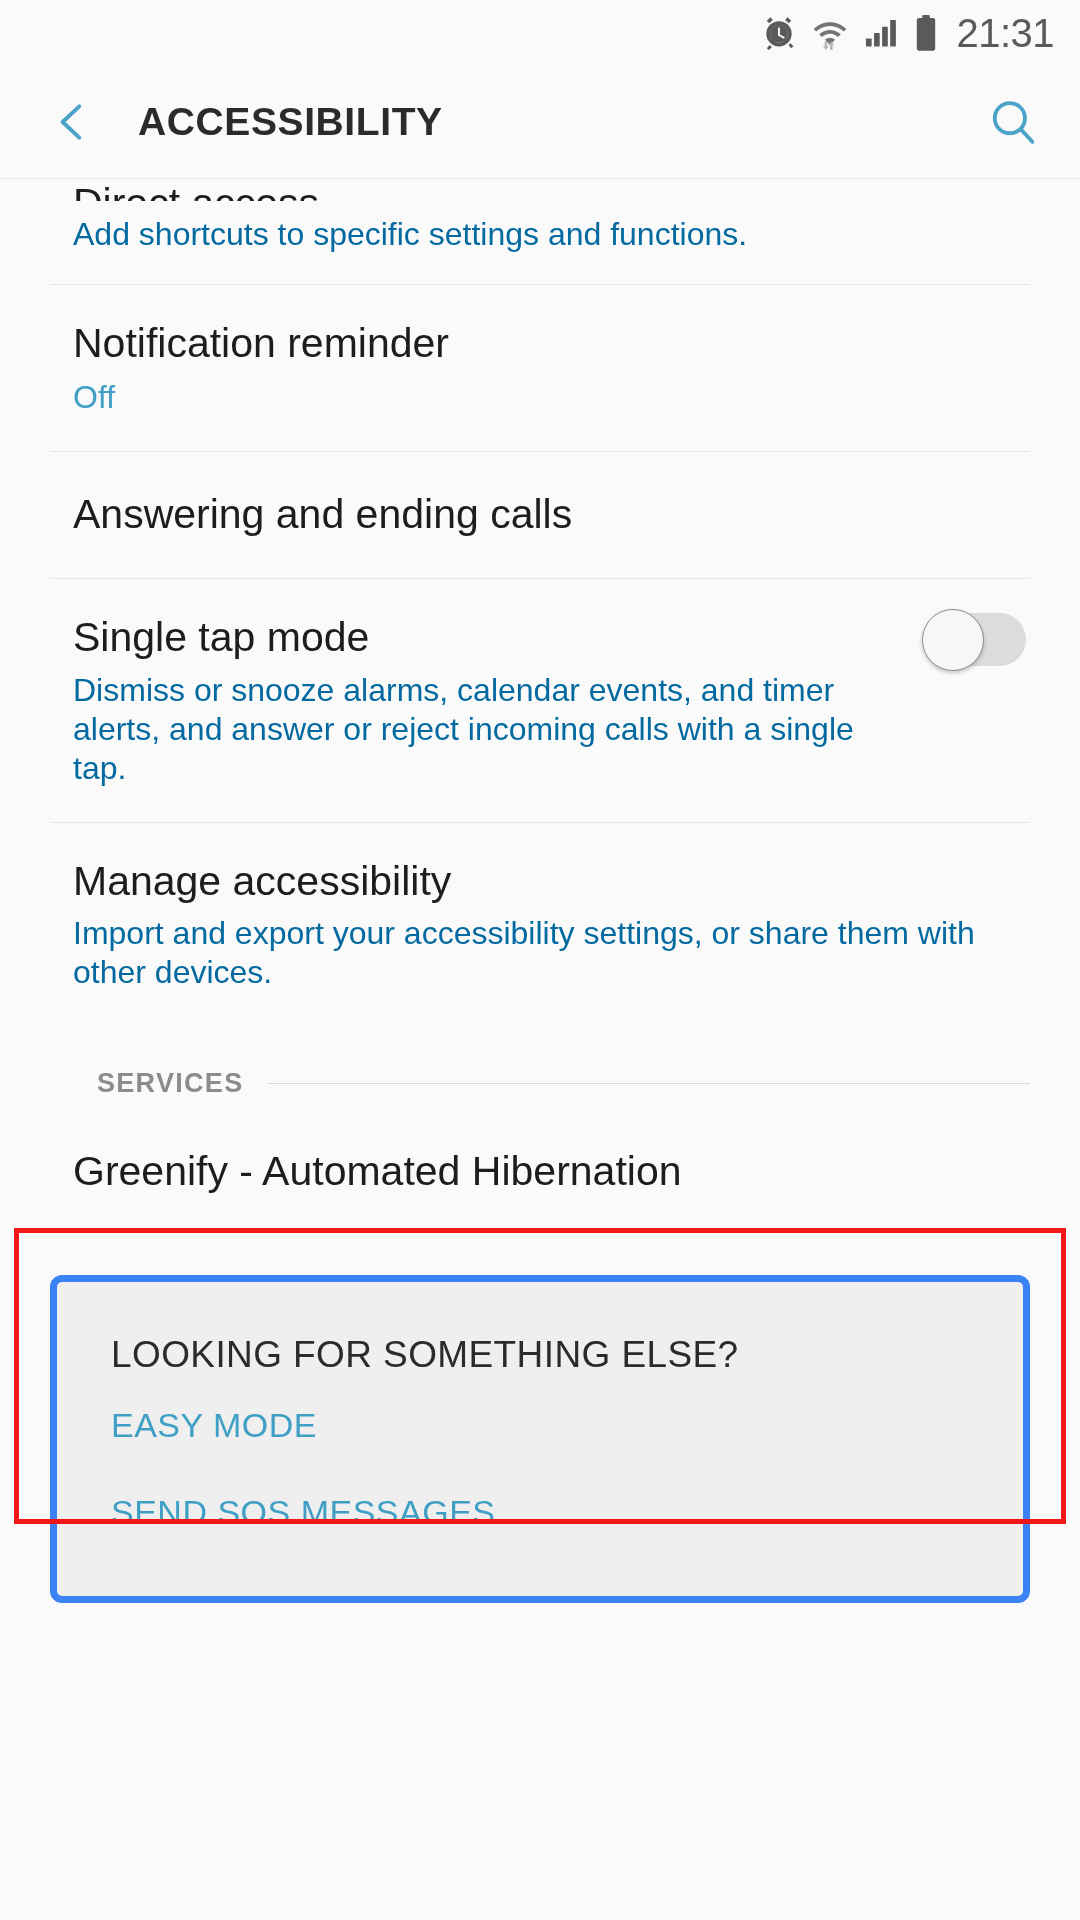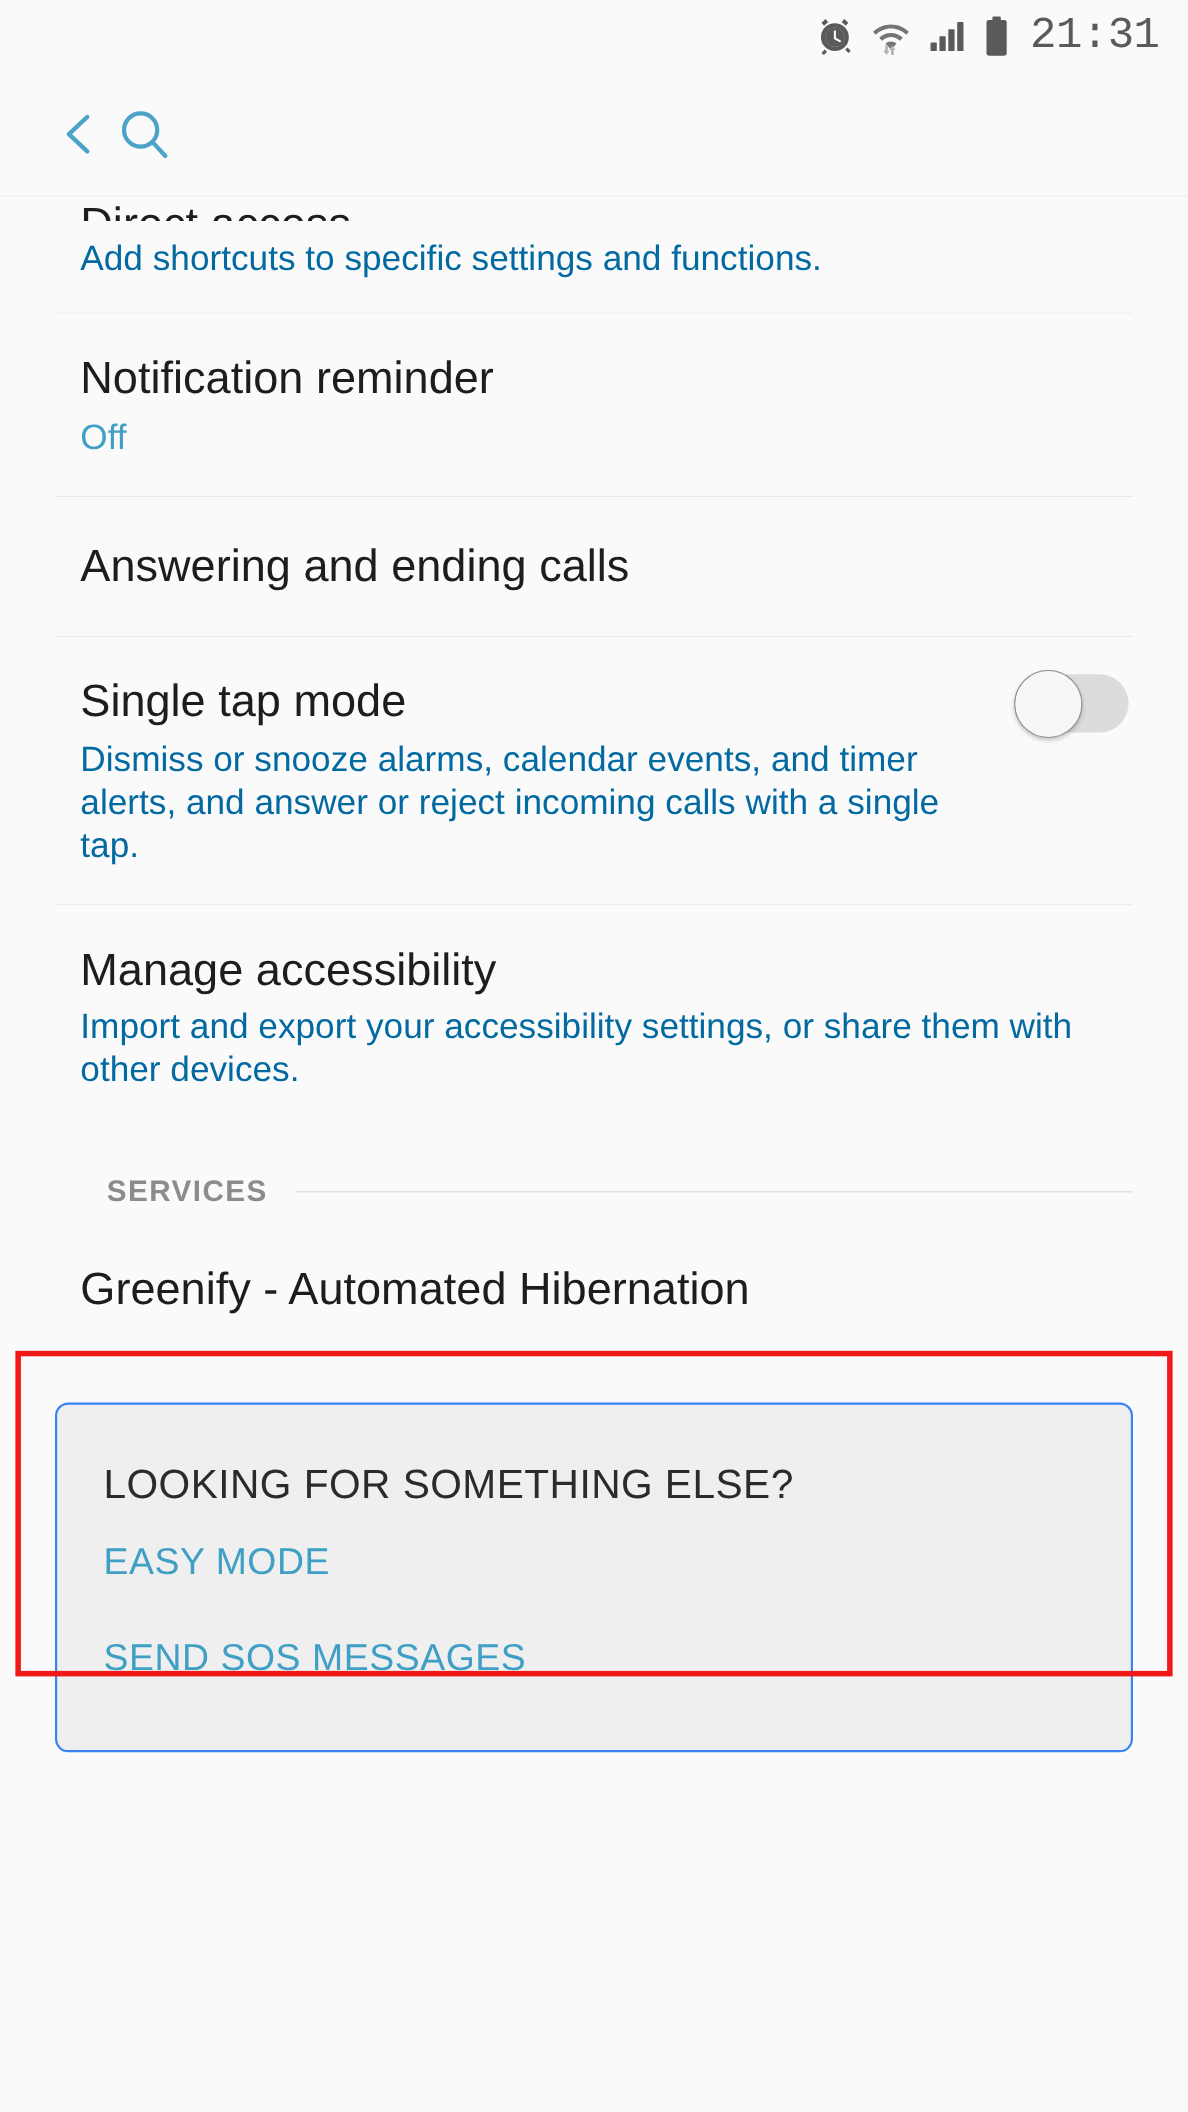--- a/index.html
+++ b/index.html
@@ -21,21 +21,20 @@
 
   
   .status-bar {
     height: 66px;
     display: flex;
     align-items: center;
     justify-content: flex-end;
     padding-right: 26px;
     gap: 13px;
     background: #fafafa;
-    font-family: Liberation Mono, monospace;
   }
   .status-icon { display: flex; align-items: center; }
   .status-time {
     font-size: 40px;
     color: #5a5a5a;
     letter-spacing: -0.5px;
     margin-left: 4px;
     font-weight: 400;
   }
 
@@ -165,23 +164,23 @@
     height: 296px;
     border: 5px solid #f01818;
     pointer-events: none;
     z-index: 20;
   }
 
   
   .footer-card {
     margin: 46px 50px 0 50px;
     background: #efefef;
-    border: 2px solid #3b82f6;
+    border: 7px solid #3b82f6;
     border-radius: 12px;
-    padding: 52px 0 64px 0;
+    padding: 52px 0 64px 12px;
   }
   .footer-title {
     font-size: 37px;
     color: #2b2b2b;
     letter-spacing: 0.4px;
     padding: 0 42px;
   }
   .footer-link {
     font-size: 34px;
     color: #3f9fc4;
@@ -236,20 +235,21 @@
 
     <span class="status-time">21:31</span>
   </div>
 
   <div class="app-bar">
     <div class="back-btn">
       <svg width="50" height="50" viewBox="0 0 24 24" fill="none" stroke="#4ba3c7" stroke-width="1.9" stroke-linecap="round" stroke-linejoin="round">
         <polyline points="15.5 4.5 7.5 12 15.5 19.5"></polyline>
       </svg>
     </div>
+    <div class="page-title">ACCESSIBILITY</div>
     <div class="search-btn">
       <svg width="54" height="54" viewBox="0 0 24 24" fill="none" stroke="#4ba3c7" stroke-width="1.7" stroke-linecap="round">
         <circle cx="10.6" cy="10.3" r="6.7"></circle>
         <line x1="15.5" y1="15.3" x2="20.6" y2="20.8"></line>
       </svg>
     </div>
   </div>
 
   <div class="list">
 

